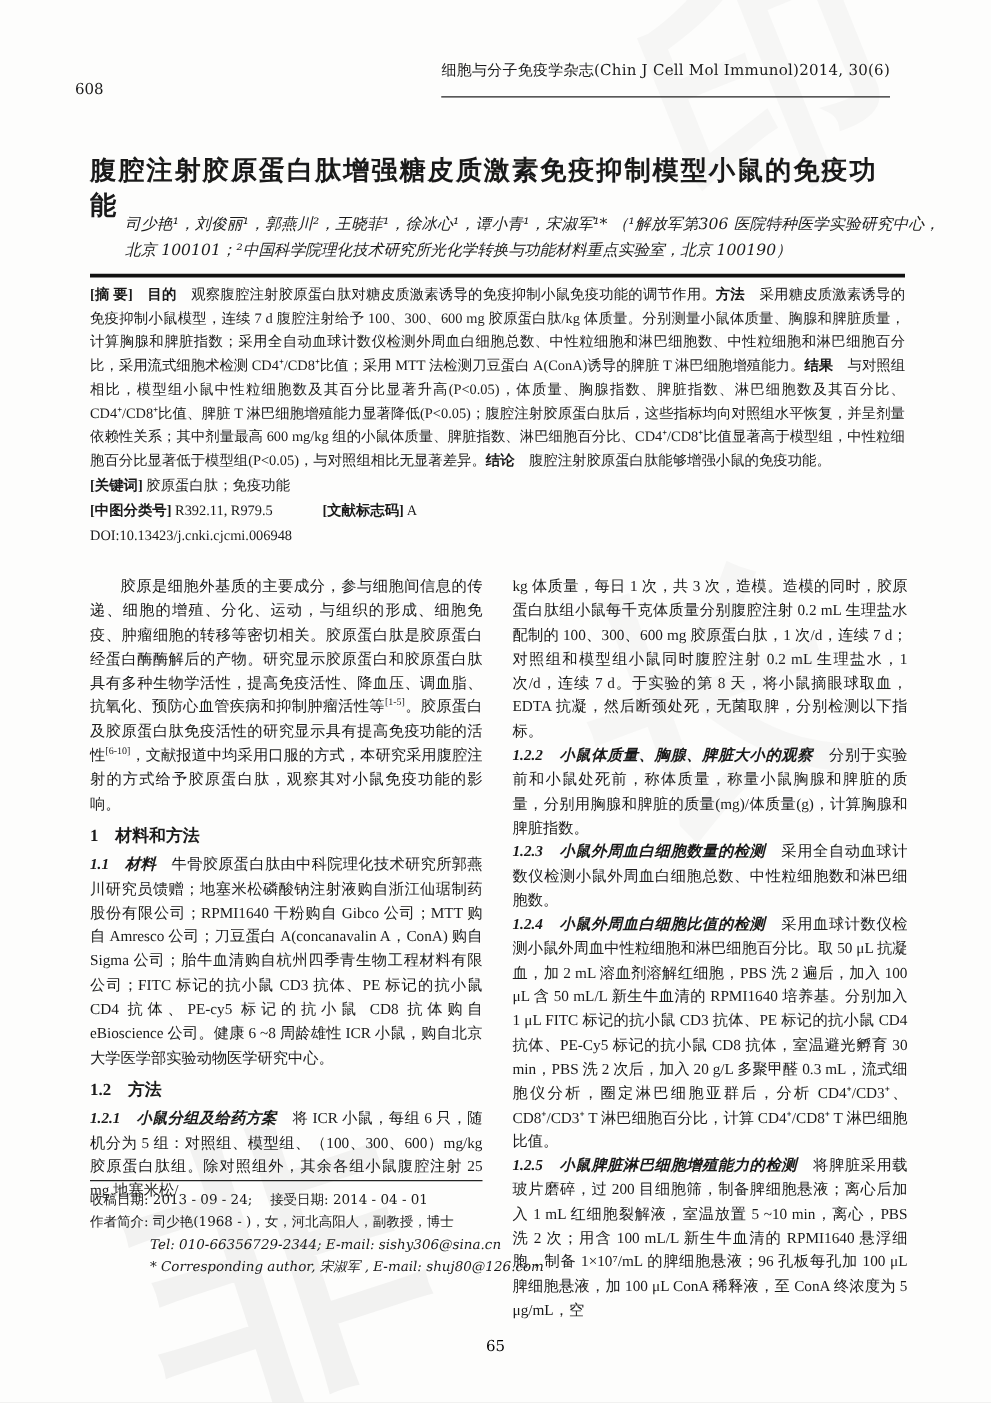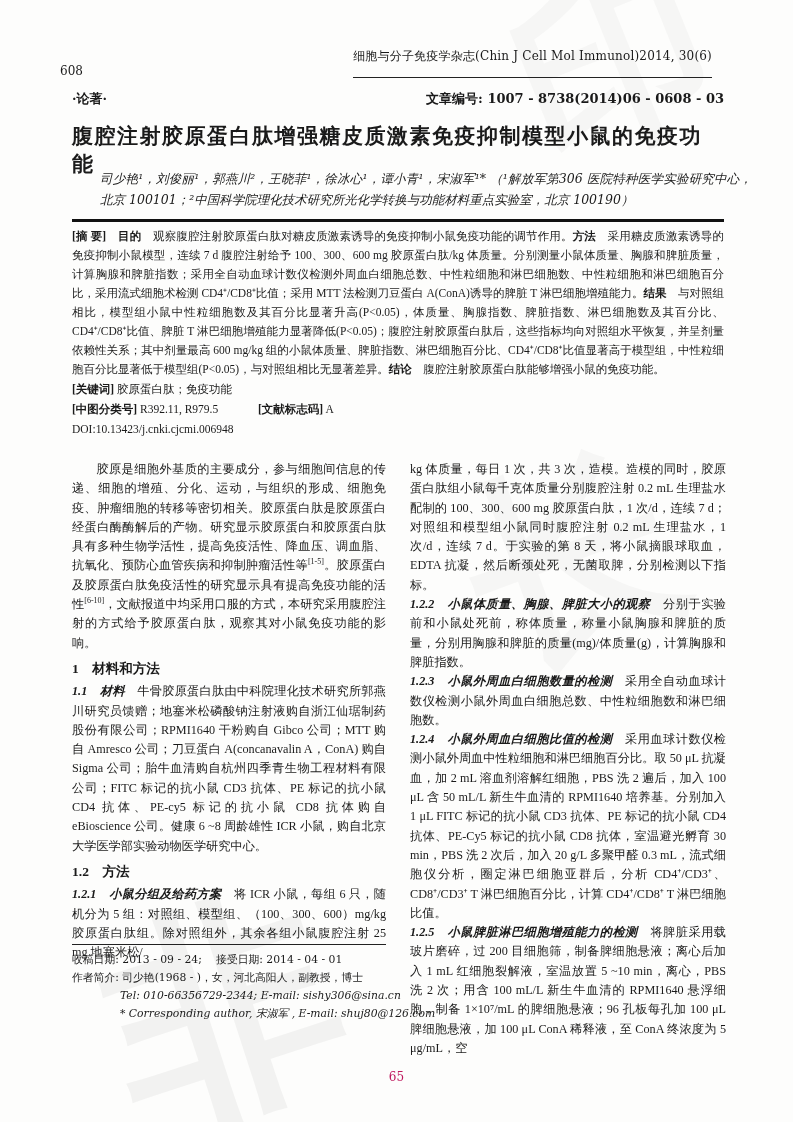--- a/index.html
+++ b/index.html
@@ -34,43 +34,39 @@
   .col-right{left:410px;width:316px;}
   .indent{text-indent:2em;}
   .sec-head{font-size:13.5px;font-weight:bold;margin:6px 0 4px 0;text-align:left;}
   .sub-head{font-style:italic;font-weight:bold;}
   p{margin:0;font-family:Liberation Serif, serif;}
   
   .footnote{position:absolute;left:72px;top:944px;width:314px;border-top:1.5px solid #222;padding-top:6px;font-size:10.8px;line-height:18px;}
   .footnote .fn-line{white-space:nowrap;}
   .fn-ind{padding-left:48px;font-style:italic;}
   
-  .footer-pn{position:absolute;left:0;top:1070px;width:100%;text-align:center;font-size:12px;color:#be185d;}
+  .footer-pn{position:absolute;left:0;top:1070px;width:100%;text-align:center;font-size:12px;color:#000000;}
   
   .wm{position:absolute;color:rgba(150,150,150,0.10);font-weight:bold;pointer-events:none;user-select:none;}
   .wm1{font-size:230px;left:110px;top:860px;transform:rotate(-18deg);}
   .wm2{font-size:210px;left:470px;top:420px;transform:rotate(-20deg);color:rgba(160,160,160,0.08);}
   .wm3{font-size:190px;left:520px;top:-60px;transform:rotate(-22deg);color:rgba(160,160,160,0.08);}
 </style>
 </head>
 <body>
 
 <div class="page">
 
   <div class="wm wm1">非</div>
   <div class="wm wm2">长</div>
   <div class="wm wm3">印</div>
 
   <div class="hdr-row1">
     <span>608</span>
     <span class="journal-name">细胞与分子免疫学杂志(Chin J Cell Mol Immunol)2014, 30(6)</span>
-  </div>
-  <div class="hdr-row2">
-    <span>·论著·</span>
-    <span>文章编号: 1007 - 8738(2014)06 - 0608 - 03</span>
   </div>
 
   <div class="title">腹腔注射胶原蛋白肽增强糖皮质激素免疫抑制模型小鼠的免疫功能</div>
   <div class="authors">
     <span>司少艳¹，刘俊丽¹，郭燕川²，王晓菲¹，徐冰心¹，谭小青¹，宋淑军¹*</span>
     <span>（¹解放军第306 医院特种医学实验研究中心，北京 100101；²中国科学院理化技术研究所光化学转换与功能材料重点实验室，北京 100190）</span>
   </div>
   <div class="rule"></div>
 
   <div class="abstract">

